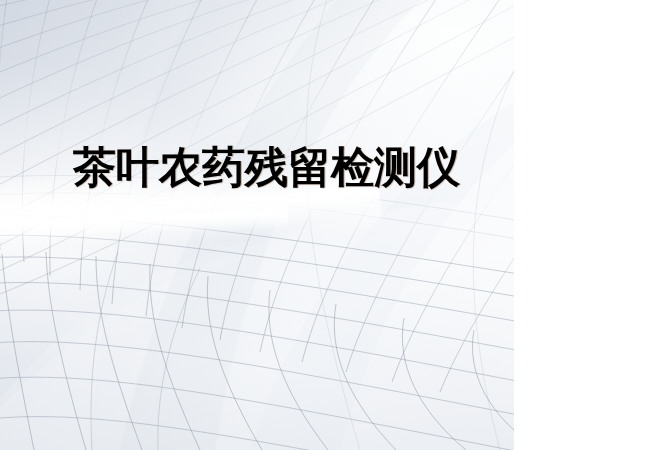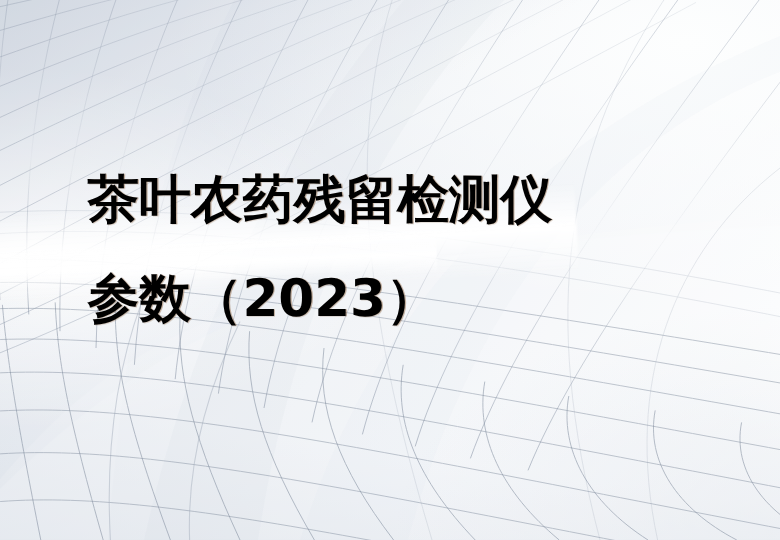--- a/index.html
+++ b/index.html
@@ -1,22 +1,22 @@
 <!DOCTYPE html>
 <html><head>
 <meta charset="utf-8">
 <style>
   html,body{margin:0;padding:0;background:#fff;}
   body{font-family:"DejaVu Sans","Liberation Sans",sans-serif;}
 
   #banner{
     position:relative;
-    width:650px;height:450px;
+    width:514px;height:450px;
     overflow:hidden;
-    background:#c2410c;
+    background:#ec4899;
   }
 
   
   .bg-base{
     position:absolute;inset:0;
     background:
       radial-gradient(120% 90% at 88% 8%,  #fdfefe 0%, rgba(253,254,254,0) 55%),
       radial-gradient(100% 70% at 2% 46%,  #ffffff 0%, rgba(255,255,255,0) 48%),
       linear-gradient(118deg, #dde2e9 0%, #e6eaf0 24%, #eef1f5 48%, #f4f6f9 68%, #fafbfc 88%, #ffffff 100%);
   }
@@ -199,16 +199,15 @@
       </g>
 
     </g>
   </svg>
 
   <div class="sweep"></div>
   <div class="sweep2"></div>
 
   <div class="title-block">
     <div class="title-line">茶叶农药残留检测仪</div>
-    <div class="title-line">参数（2023）</div>
   </div>
 
 </div>
 
 </body></html>

